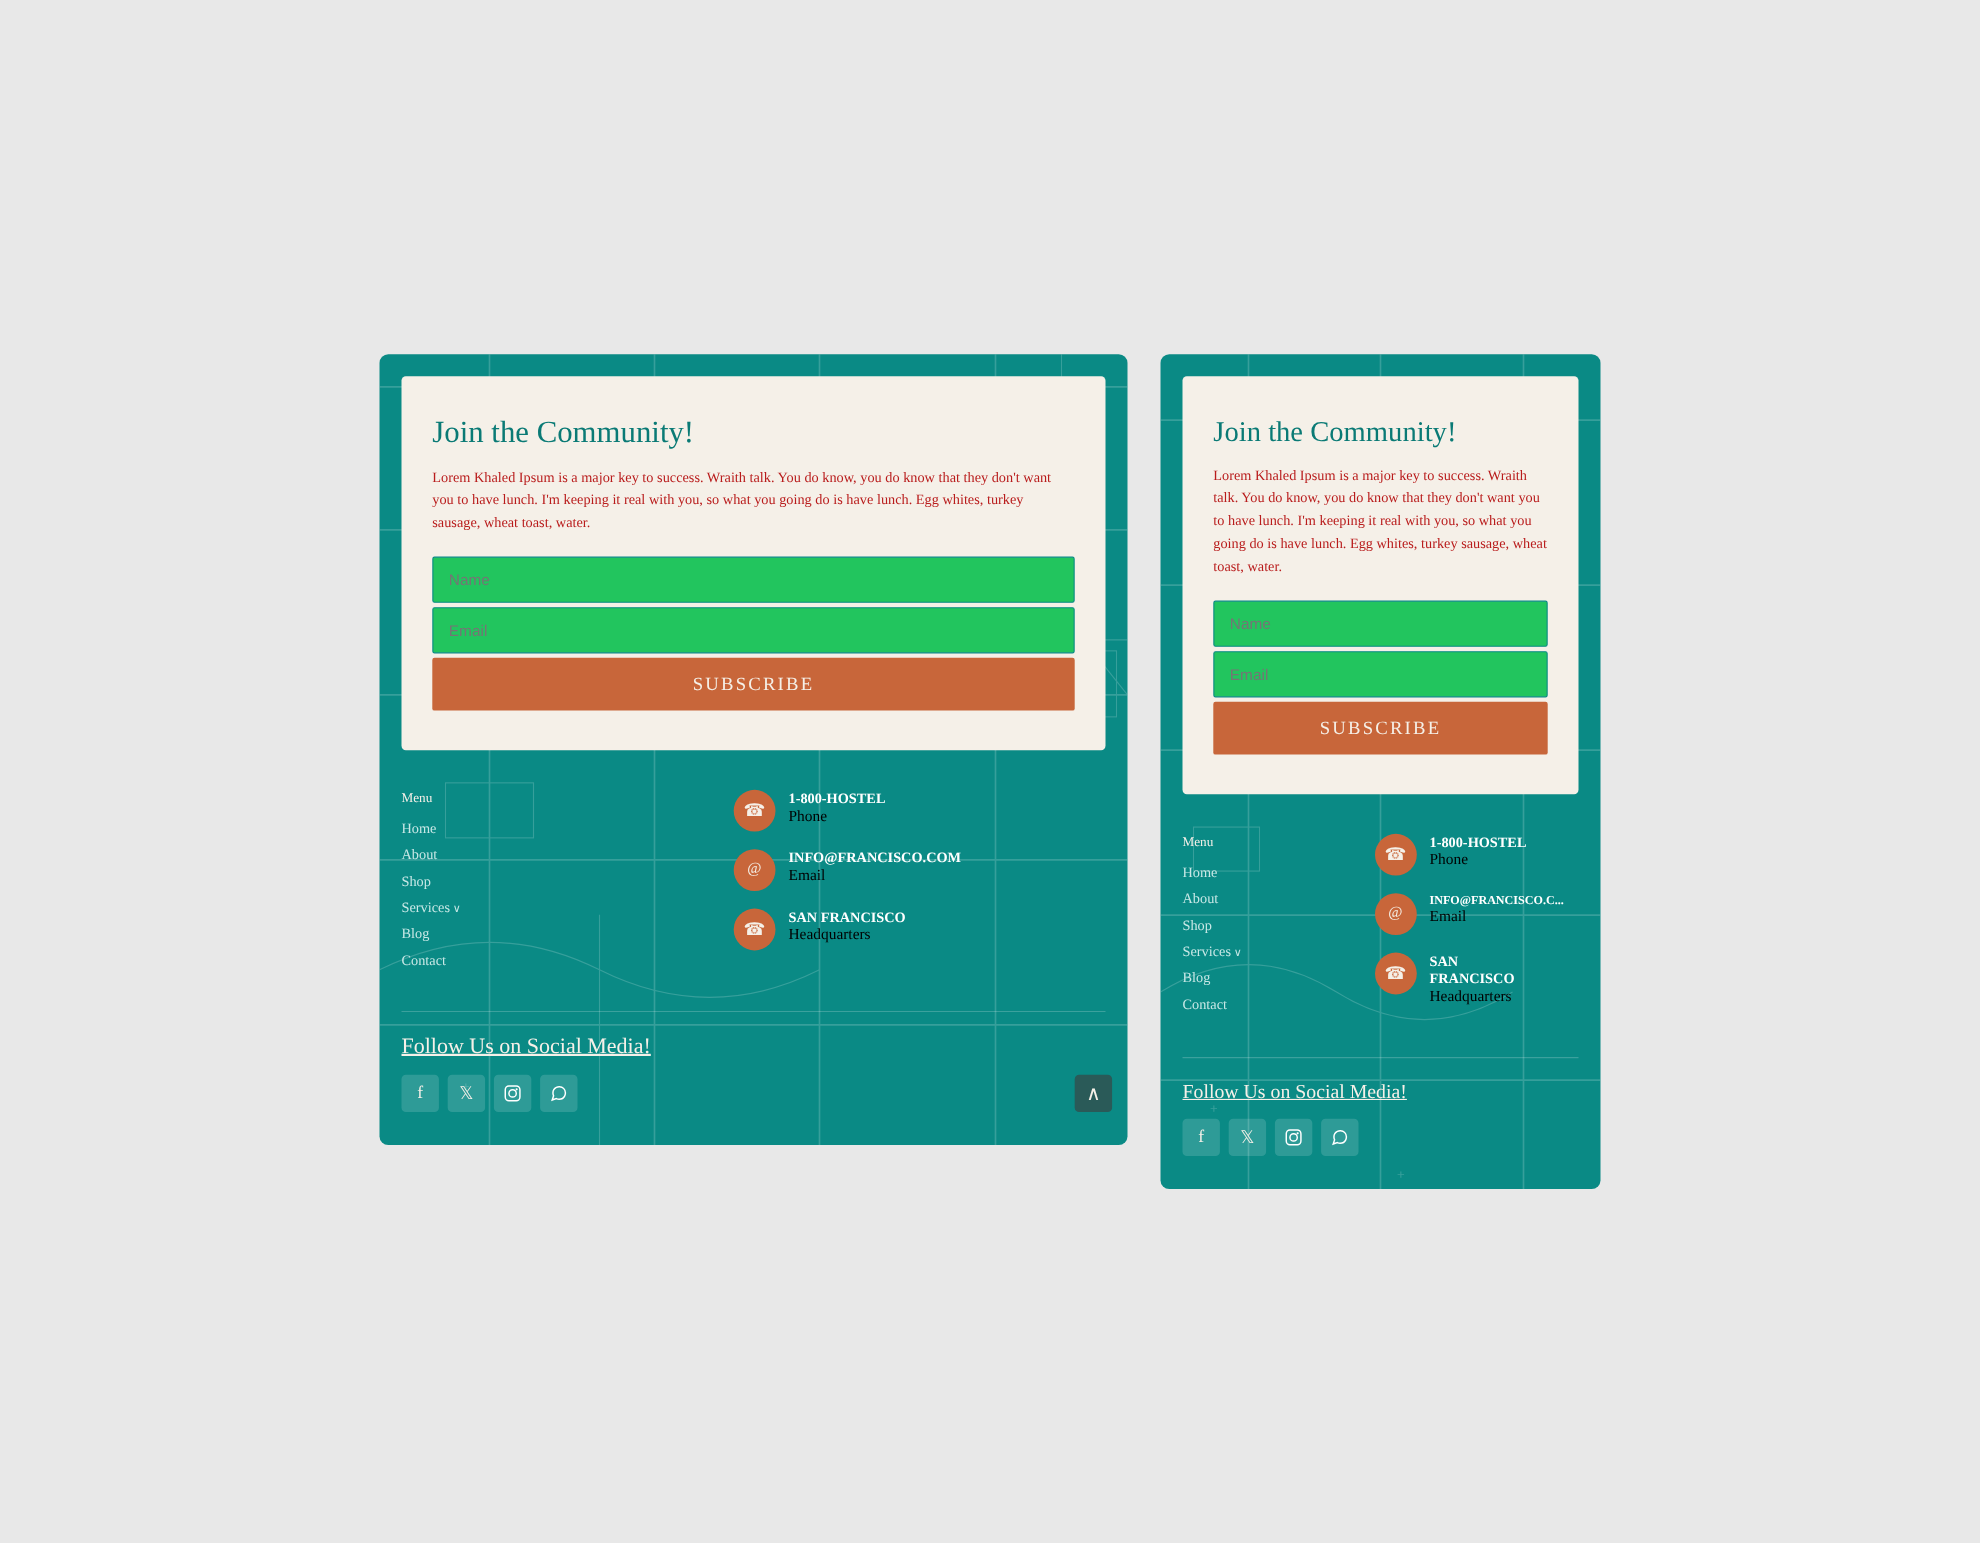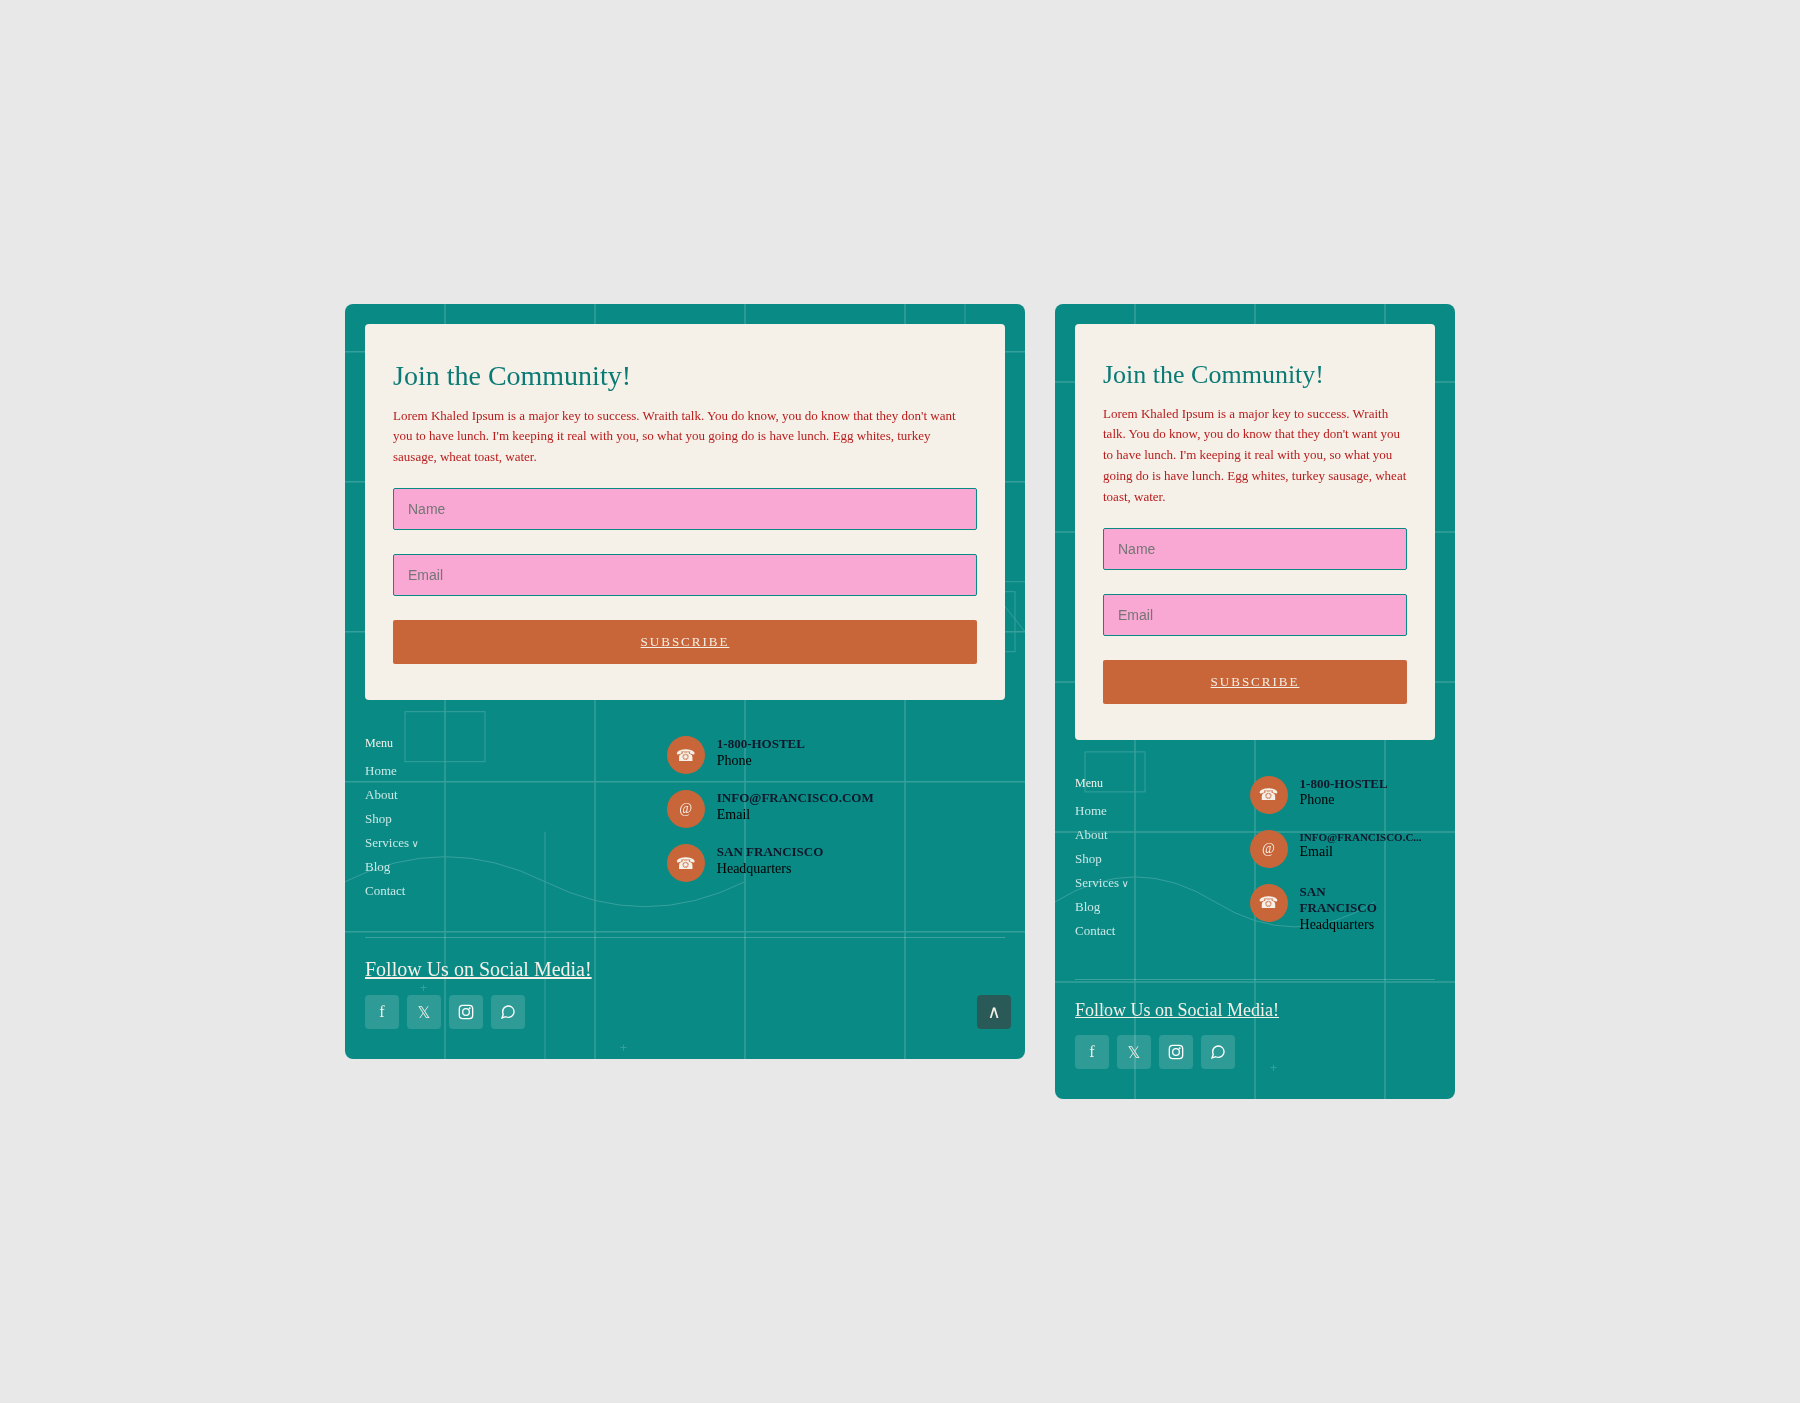--- a/index.html
+++ b/index.html
@@ -57,40 +57,39 @@
     }
     .subscribe-desc {
       font-size: 13px;
       color: #b91c1c;
       line-height: 1.6;
       margin-bottom: 20px;
     }
     .form-input {
       width: 100%;
       border: 1.5px solid #0a8a85;
-      background: #f9a8d4;
+      background: #22c55e;
       padding: 12px 14px;
       font-size: 14px;
       color: #555;
-      margin-bottom: 24px;
+      margin-bottom: 4px;
       outline: none;
       border-radius: 2px;
     }
     .subscribe-btn {
       width: 100%;
       background: #c8663a;
       color: #f5f0e8;
       border: none;
       padding: 14px;
-      font-size: 13px;
+      font-size: 17px;
       letter-spacing: 2px;
       cursor: pointer;
       font-family: Georgia, serif;
       border-radius: 2px;
-      text-decoration: underline;
     }
     
     .footer-cols {
       display: flex;
       gap: 20px;
       margin-bottom: 30px;
       justify-content: space-between;
     }
     .menu-col {
       flex: 1;
@@ -130,21 +129,21 @@
       display: flex;
       align-items: center;
       justify-content: center;
       flex-shrink: 0;
     }
     .contact-icon-wrap .icon-sym {
       color: #f5f0e8;
       font-size: 16px;
     }
     .contact-text-main {
-      color: #0f172a;
+      color: #ffffff;
       font-size: 13px;
       font-weight: bold;
       line-height: 1.3;
     }
     .contact-text-sub {
       color: #000000;
       font-size: 14px;
     }
     
     .social-section {

